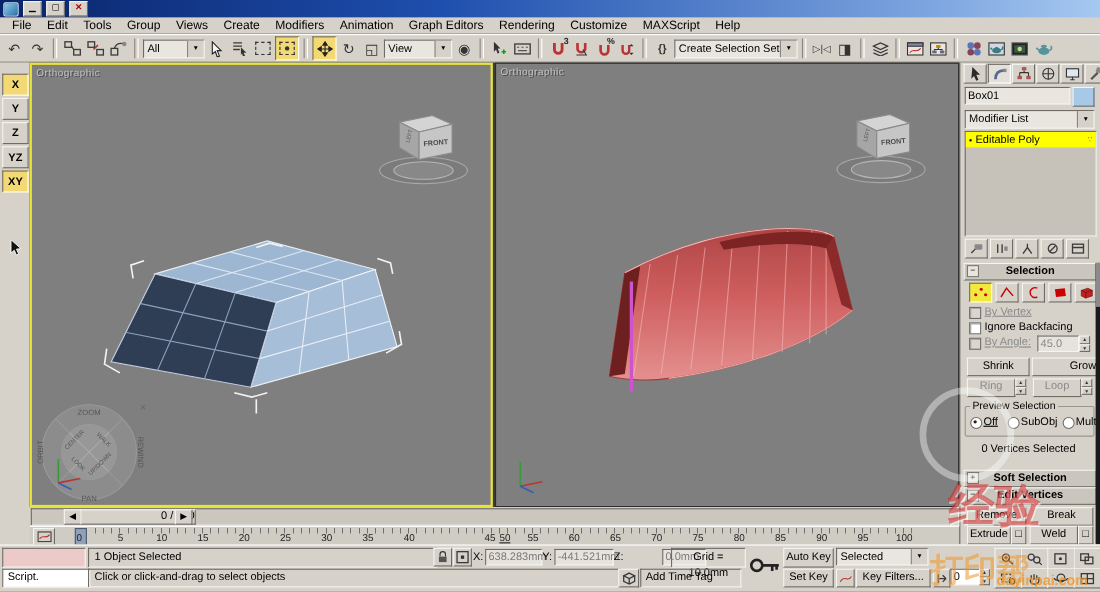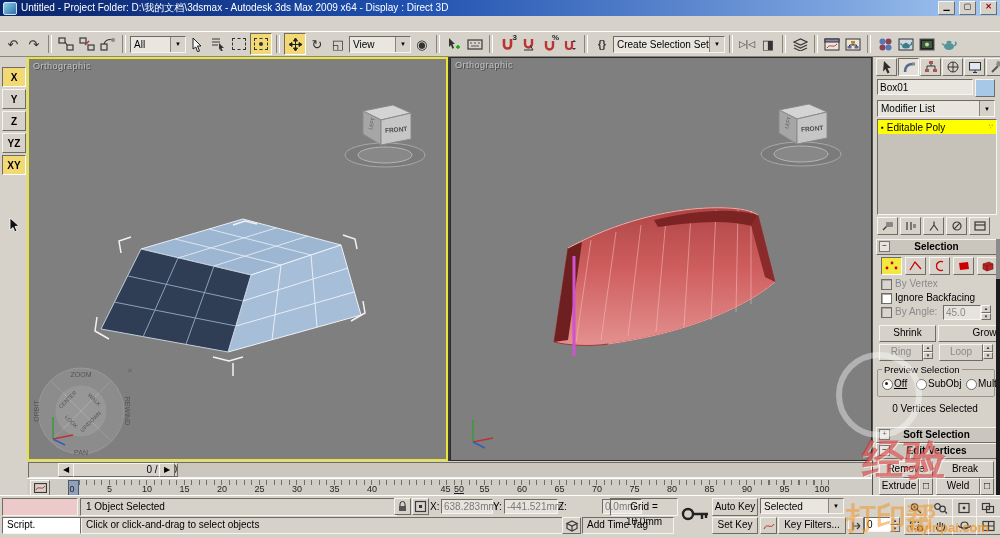--- a/index.html
+++ b/index.html
@@ -37,21 +37,21 @@
   .cmdpanel{left:872px;top:57px;width:128px;height:438px;background:#d6d2ca;border-left:1px solid #55524c;box-sizing:border-box;}
   .ptab{width:19px;height:16px;display:flex;align-items:center;justify-content:center;}
   .ptab.on{background:#e3e0da;border-color:#6f6c66 #fff #fff #6f6c66;}
   .rhead{position:absolute;left:3px;width:119px;height:14px;background:#cac6be;border:1px solid;border-color:#f6f4f0 #6f6c66 #6f6c66 #f6f4f0;font-size:10px;font-weight:bold;text-align:center;line-height:13px;}
   .rhead .pm{position:absolute;left:2px;top:1px;width:9px;height:9px;border:1px solid #777;background:#e8e5df;font-size:8px;line-height:8px;text-align:center;font-weight:normal;}
   .pbtn{font-size:10px;text-align:center;position:absolute;height:15px;line-height:14px;}
   .pbtn.dis{color:#8a8a8a;}
   .cb{position:absolute;width:9px;height:9px;background:#fff;border:1px solid #6f6c66;box-shadow:inset 1px 1px 0 #aaa;}
   .cb.dis{background:#d9d6cf;}
   .plabel{position:absolute;font-size:10px;}
-  .plabel.dis{color:#8a8a8a;}
+  .plabel.dis{color:#8a8a8a;text-decoration:underline;}
   .pfield{position:absolute;background:#e6e3dd;border:1px solid;border-color:#6f6c66 #f6f4f0 #f6f4f0 #6f6c66;font-size:10px;padding:0 2px;line-height:13px;}
   .spin{position:absolute;width:10px;height:15px;display:flex;flex-direction:column;}
   .spin span{flex:1;background:#d6d2ca;border:1px solid;border-color:#f6f4f0 #6f6c66 #6f6c66 #f6f4f0;font-size:4.5px;line-height:5px;text-align:center;color:#333;}
   .rad{position:absolute;width:9px;height:9px;border-radius:50%;border:1px solid #6f6c66;background:#fff;}
   .rad.on::after{content:"";position:absolute;left:2px;top:2px;width:3px;height:3px;border-radius:50%;background:#222;}
   .group{position:absolute;border:1px solid #9a968e;border-radius:2px;}
   .group .legend{position:absolute;top:-6px;left:4px;background:#d6d2ca;padding:0 2px;font-size:9.5px;}
   
   .timeslider{left:27px;top:461px;width:845px;height:17px;background:#d6d2ca;}
   .ts-track{position:absolute;left:1px;top:1px;width:842px;height:14px;background:#cbc7bf;border:1px solid;border-color:#6f6c66 #f6f4f0 #f6f4f0 #6f6c66;}
@@ -69,26 +69,40 @@
   svg{display:block;}
   .icon-stroke{stroke:#3a3a3a;fill:none;stroke-width:1.2;}
 </style>
 </head>
 <body>
 
 <div id="app">
 
   <div class="abs titlebar">
     <span class="app-ico"></span>
-    <span class="title-text">Untitled - Project Folder: D:\我的文档\3dsmax - Autodesk 3ds Max 2009 x64 - Display : Direct 3D</span>
     <span class="winbtn raised">▁</span>
     <span class="winbtn raised">▢</span>
     <span class="winbtn raised" style="color:#a00;font-weight:bold;">✕</span>
   </div>
 
+  <div class="abs menubar" id="menubar">
+      <div class="menu-item">File</div>
+      <div class="menu-item">Edit</div>
+      <div class="menu-item">Tools</div>
+      <div class="menu-item">Group</div>
+      <div class="menu-item">Views</div>
+      <div class="menu-item">Create</div>
+      <div class="menu-item">Modifiers</div>
+      <div class="menu-item">Animation</div>
+      <div class="menu-item">Graph Editors</div>
+      <div class="menu-item">Rendering</div>
+      <div class="menu-item">Customize</div>
+      <div class="menu-item">MAXScript</div>
+      <div class="menu-item">Help</div>
+    </div>
 
   <div class="abs toolbar">
     <span class="tbtn">↶</span>
     <span class="tbtn">↷</span>
     <span class="tsep"></span>
     <span class="tbtn">
         <svg width="16" height="14">
           <rect x="1" y="1" width="6" height="5" class="icon-stroke"></rect>
           <rect x="9" y="8" width="6" height="5" class="icon-stroke"></rect>
           <path d="M7 5 L9 8" class="icon-stroke"></path>

